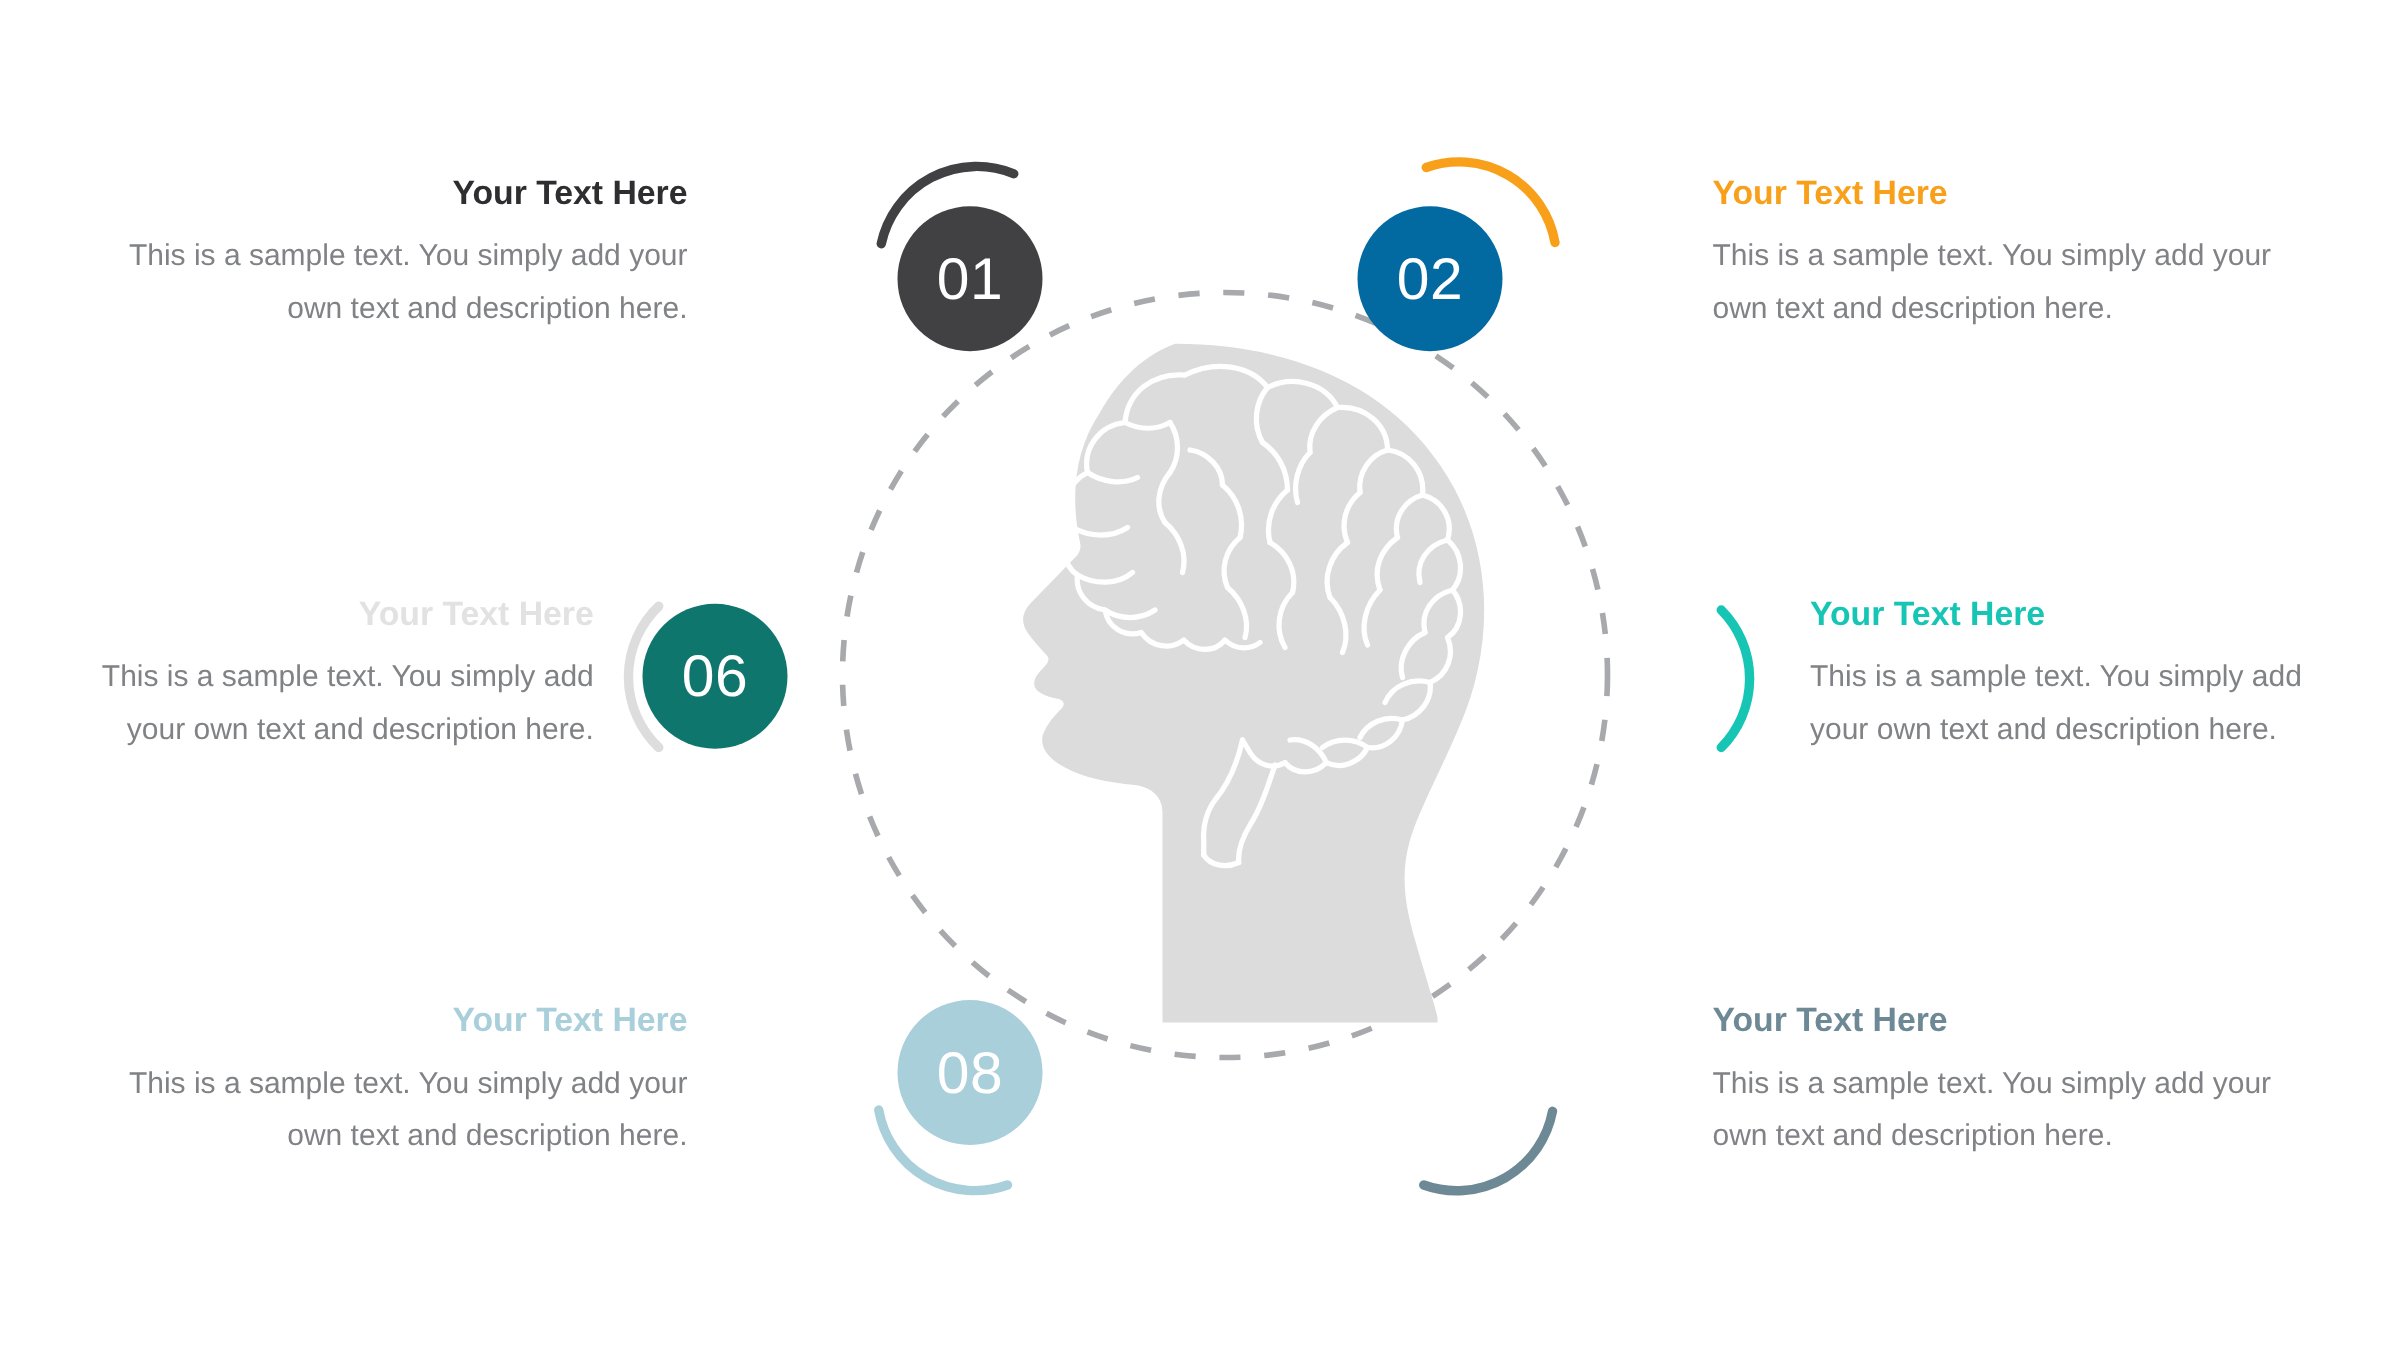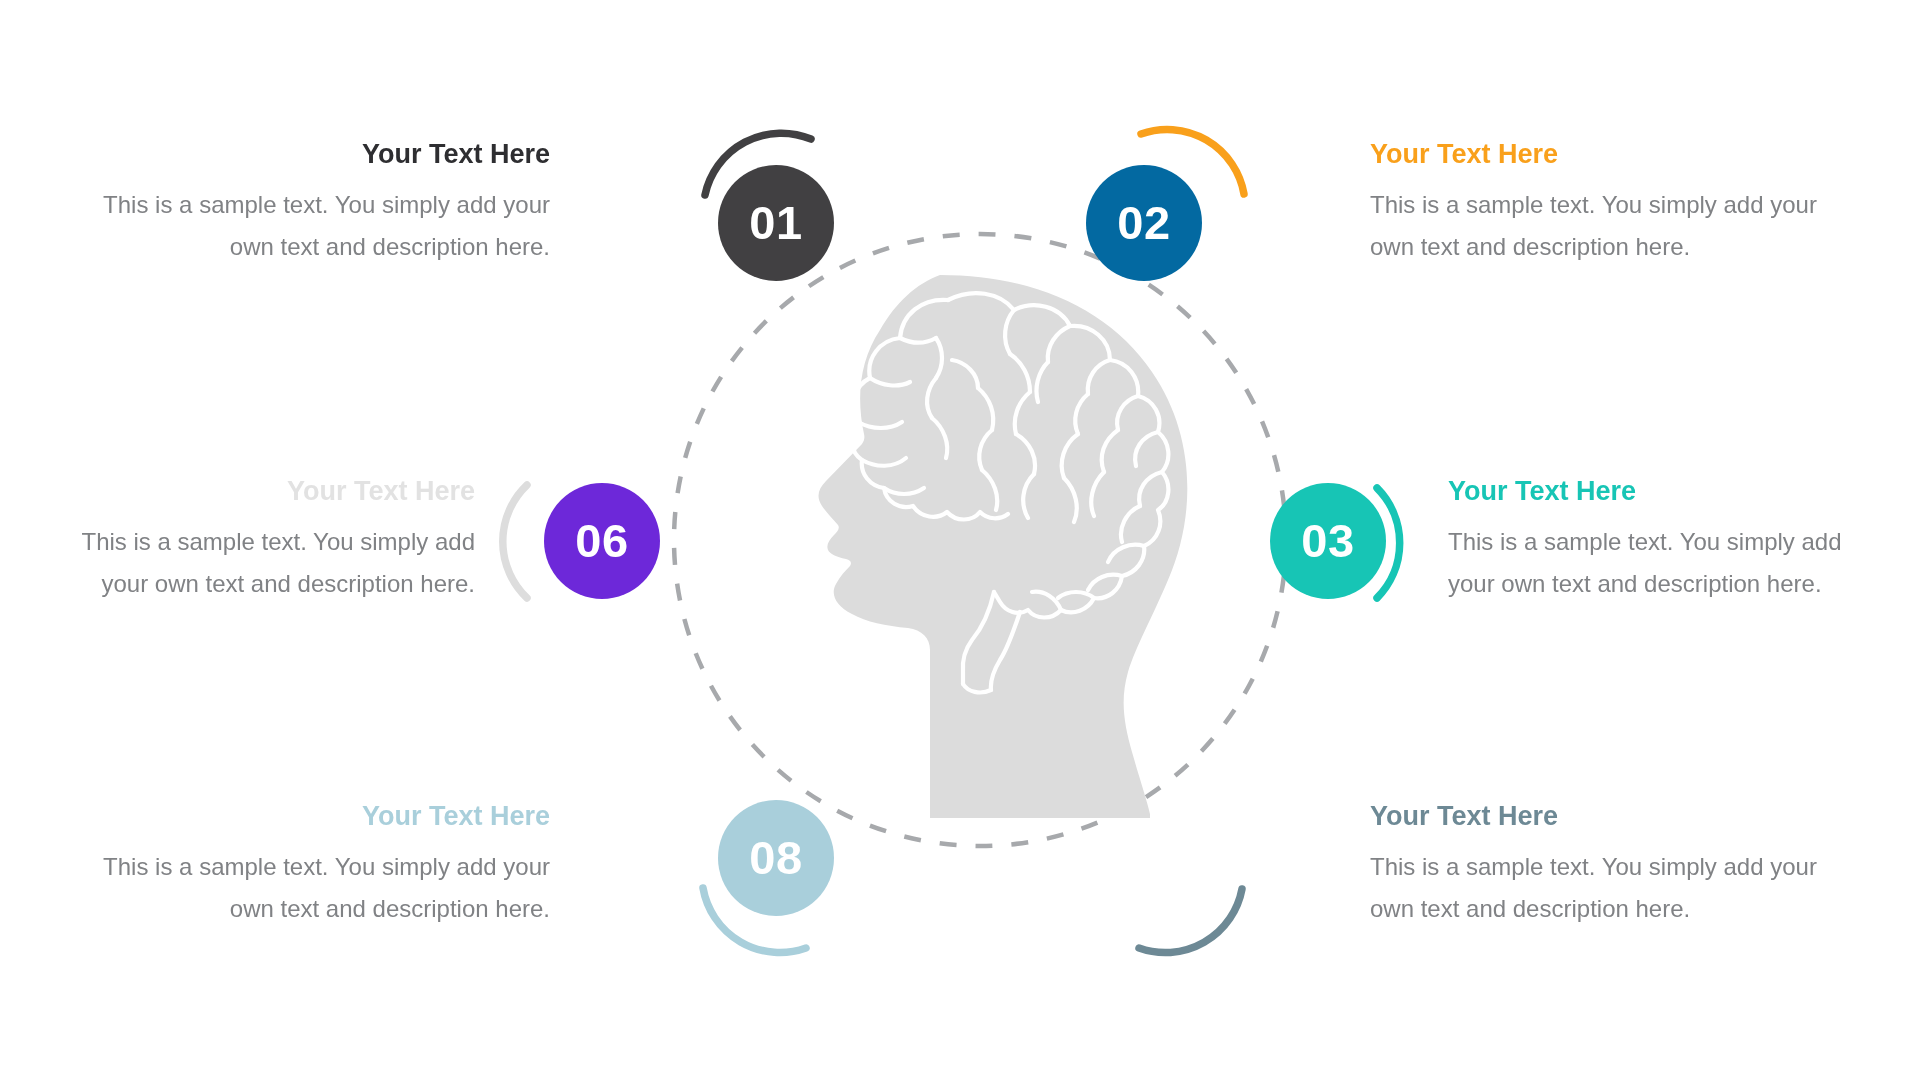--- a/index.html
+++ b/index.html
@@ -27,21 +27,21 @@
   
   .badge {
     position: absolute;
     width: 116px; height: 116px;
     border-radius: 50%;
     display: flex;
     align-items: center;
     justify-content: center;
     color: #ffffff;
     font-size: 47px;
-    font-weight: bold;
+    font-weight: normal;
     letter-spacing: 0.5px;
     line-height: 1;
     user-select: none;
   }
   .badge span { transform: translateY(-1px); }
 
   
   .txt { position: absolute; width: 470px; }
   .txt h3 {
     font-size: 27px;
@@ -187,27 +187,24 @@
     <path d="M 527 485 A 78 78 0 0 0 527 598" fill="none" stroke="#DDDDDD" stroke-width="7.5" stroke-linecap="round"></path>
   </svg>
   </div>
 
   <div class="badge" style="left:718px; top:165px; background:#414042;">
     <span>01</span>
   </div>
   <div class="badge" style="left:1086px; top:165px; background:#0369a1;">
     <span>02</span>
   </div>
-  <div class="badge" style="left:1270px; top:483px; background:#17C5B5;">
-    <span>03</span>
-  </div>
   <div class="badge" style="left:718px; top:800px; background:#A9CFDB;">
     <span>08</span>
   </div>
-  <div class="badge" style="left:544px; top:483px; background:#6d28d9;justify-content:center;">
+  <div class="badge" style="left:514px; top:483px; background:#0f766e;justify-content:center;">
     <span>06</span>
   </div>
 
   <div class="txt left" id="blk1">
     <h3 style="color:#2E2E31;">Your Text Here</h3>
     <p>This is a sample text. You simply add your own text and description here.</p>
   </div>
 
   <div class="txt right" id="blk2">
     <h3 style="color:#F9A01B;">Your Text Here</h3>

